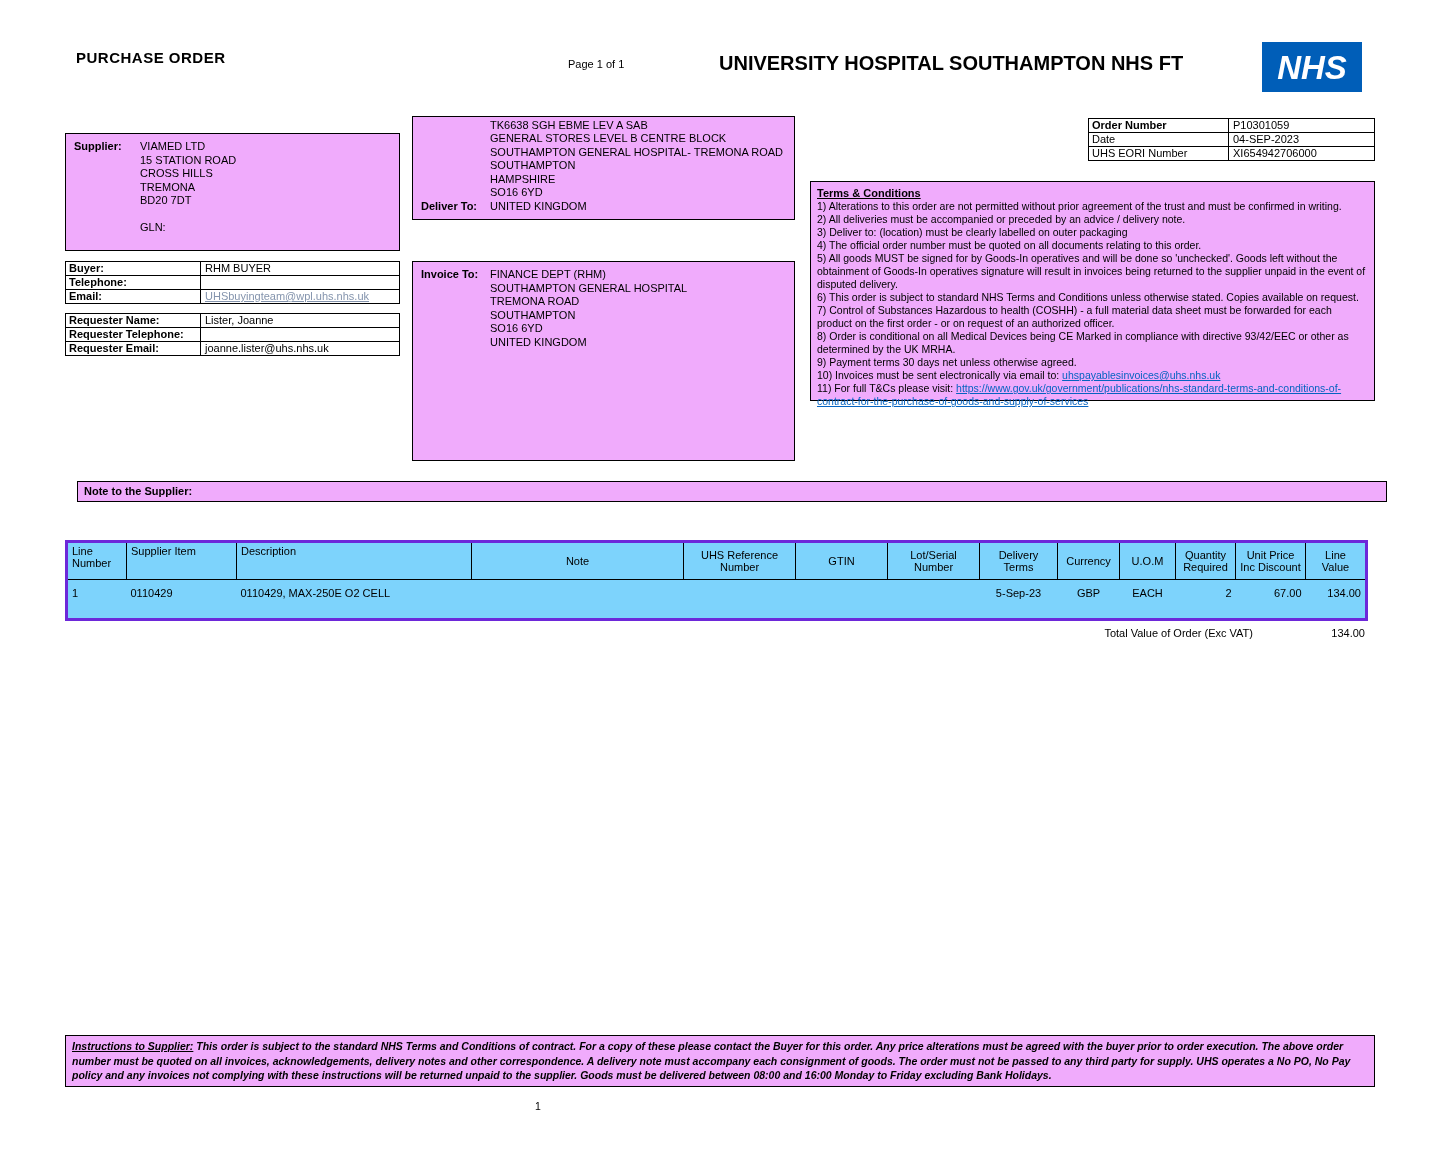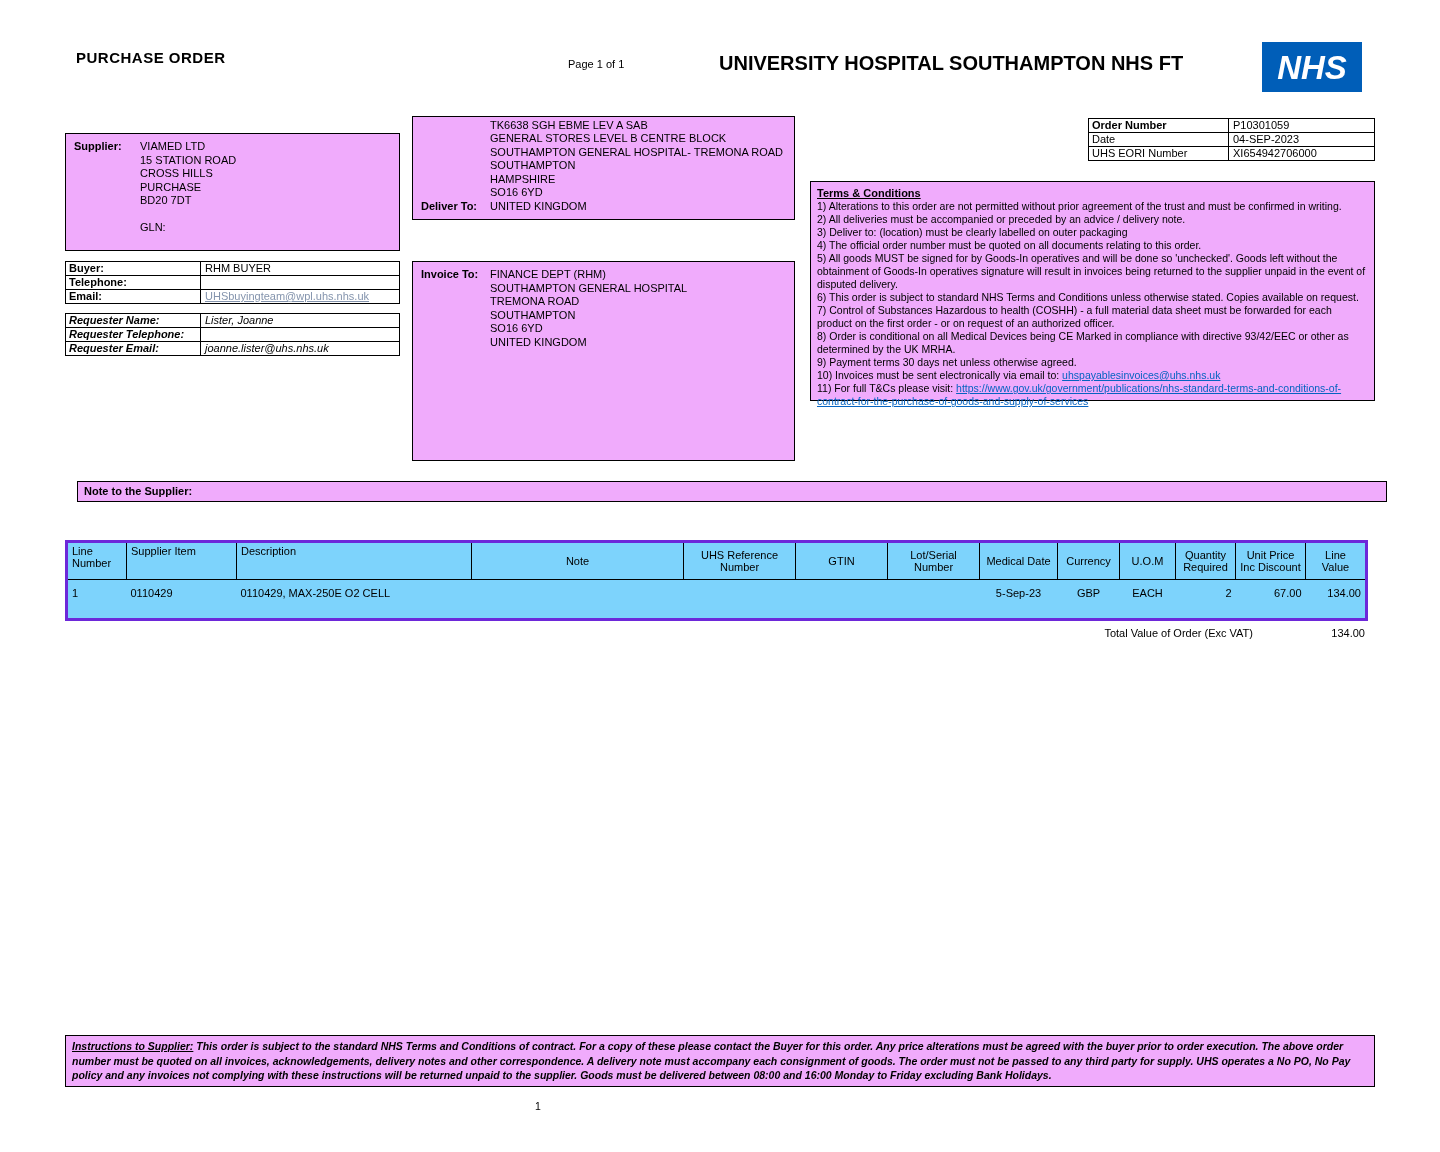--- a/index.html
+++ b/index.html
@@ -86,21 +86,21 @@
       <div class="kv-value">XI654942706000</div>
     </div>
   </div>
 
   <div class="abs box addr" style="left:65px;top:133px;width:335px;height:118px;">
     <span class="addr-label" style="width:66px;">Supplier:</span>
     <div class="addr-lines">
       <div>VIAMED LTD</div>
       <div>15 STATION ROAD</div>
       <div>CROSS HILLS</div>
-      <div>PURCHASE</div>
+      <div>TREMONA</div>
       <div>BD20 7DT</div>
       <div class="spacer"></div>
       <div>GLN:</div>
     </div>
   </div>
 
   <div class="abs box addr" style="left:412px;top:116px;width:383px;height:104px;align-items:flex-end;">
     <span class="addr-label" style="width:69px;">Deliver To:</span>
     <div class="addr-lines">
       <div>TK6638 SGH EBME LEV A SAB</div>
@@ -121,21 +121,21 @@
     <div class="kv-row">
       <div class="kv-label">Telephone:</div>
       <div class="kv-value"></div>
     </div>
     <div class="kv-row">
       <div class="kv-label">Email:</div>
       <div class="kv-value"><span class="link-muted">UHSbuyingteam@wpl.uhs.nhs.uk</span></div>
     </div>
   </div>
 
-  <div class="abs kv kv-135" style="left:65px;top:313px;width:335px;font-style:italic;">
+  <div class="abs kv kv-135" style="left:65px;top:313px;width:335px;">
     <div class="kv-row">
       <div class="kv-label">Requester Name:</div>
       <div class="kv-value">Lister, Joanne</div>
     </div>
     <div class="kv-row">
       <div class="kv-label">Requester Telephone:</div>
       <div class="kv-value"></div>
     </div>
     <div class="kv-row">
       <div class="kv-label">Requester Email:</div>
@@ -196,21 +196,21 @@
     </colgroup>
     <thead>
       <tr>
         <th class="al">Line Number</th>
         <th class="al">Supplier Item</th>
         <th class="al">Description</th>
         <th>Note</th>
         <th>UHS Reference Number</th>
         <th>GTIN</th>
         <th>Lot/Serial Number</th>
-        <th>Medical Date</th>
+        <th>Delivery Terms</th>
         <th>Currency</th>
         <th>U.O.M</th>
         <th>Quantity Required</th>
         <th>Unit Price Inc Discount</th>
         <th>Line Value</th>
       </tr>
     </thead>
     <tbody>
       <tr>
         <td class="tl">1</td>

